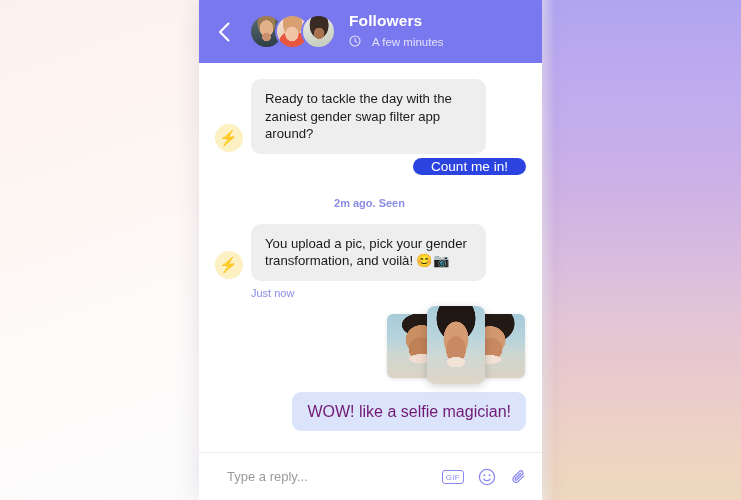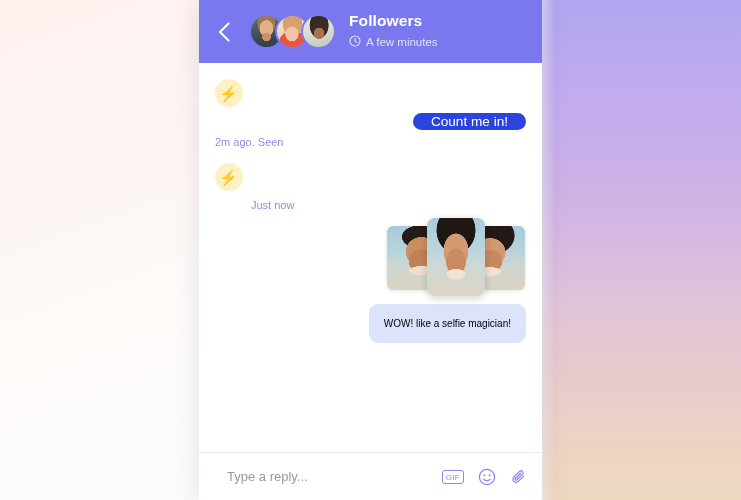--- a/index.html
+++ b/index.html
@@ -135,21 +135,21 @@
   #chat-title {
     color: #ffffff;
     font-size: 15.5px;
     font-weight: bold;
     line-height: 18px;
     letter-spacing: .1px;
   }
   #chat-subtitle-row {
     display: flex;
     align-items: center;
-    gap: 5px;
+    gap: 11px;
     margin-top: 3px;
   }
   #chat-subtitle {
     color: #e2e1fb;
     font-size: 11.5px;
     line-height: 14px;
   }
 
   
   #messages {
@@ -190,33 +190,33 @@
     background: #2b44e0;
     color: #ffffff;
     border-radius: 9px;
     padding: 0 18px;
     font-size: 13.6px;
     line-height: 17px;
     font-weight: normal;
   }
   .bubble-light {
     background: #dce4fb;
-    color: #000000;
+    color: #701a75;
     border-radius: 9px;
     padding: 11px 15px;
-    font-size: 10px;
+    font-size: 16px;
     line-height: 17px;
   }
 
   .meta {
     font-size: 11px;
     color: #8a8ce8;
     line-height: 14px;
   }
-  .meta.right { text-align: left; margin: 5px 2px 14px 0; }
+  .meta.right { text-align: center; margin: 21px 2px 14px 0; font-weight: bold; }
   .meta.left  { margin: 5px 0 0 36px; }
 
   
   #photo-carousel {
     position: relative;
     height: 78px;
     margin: 6px 0 8px 0;
   }
   .photo {
     position: absolute;
@@ -328,29 +328,31 @@
           <span id="chat-subtitle">A few minutes</span>
         </div>
       </div>
 
     </div>
 
     <div id="messages">
 
       <div class="row">
         <div class="bot-avatar">⚡</div>
+        <div class="bubble-in">Ready to tackle the day with the zaniest gender swap filter app around?</div>
       </div>
 
       <div class="row right">
         <div class="bubble-blue">Count me in!</div>
       </div>
       <div class="meta right">2m ago. Seen</div>
 
       <div class="row">
         <div class="bot-avatar">⚡</div>
+        <div class="bubble-in">You upload a pic, pick your gender transformation, and voilà! 😊📷</div>
       </div>
       <div class="meta left">Just now</div>
 
       <div id="photo-carousel">
         <div id="photo-left" class="photo face-m"></div>
         <div id="photo-right" class="photo face-f2"></div>
         <div id="photo-center" class="photo face-f"></div>
       </div>
 
       <div class="row right">

